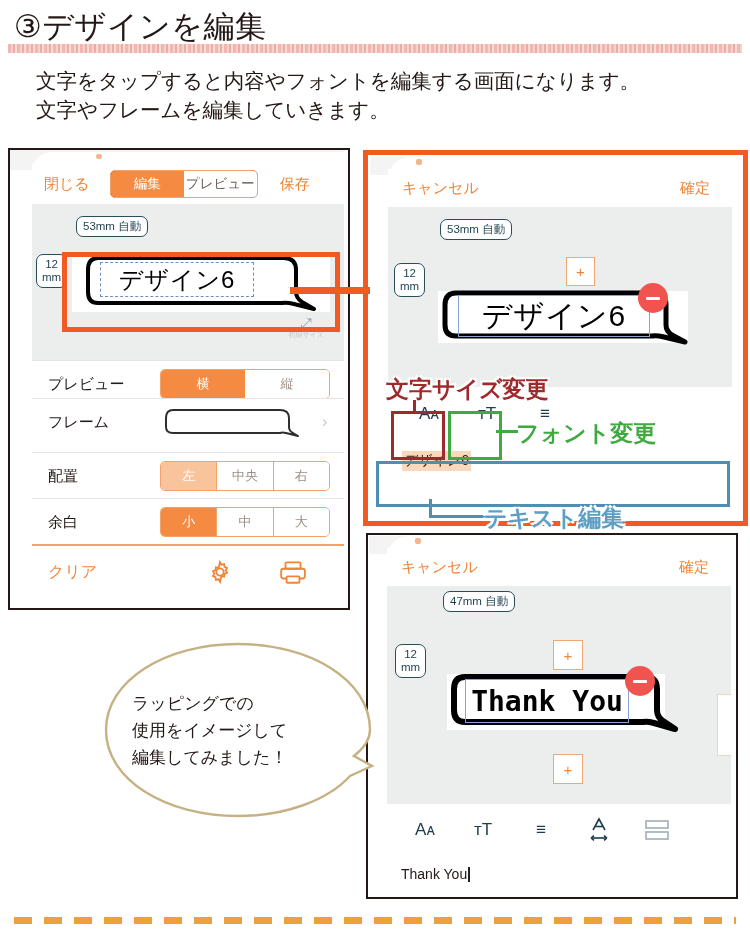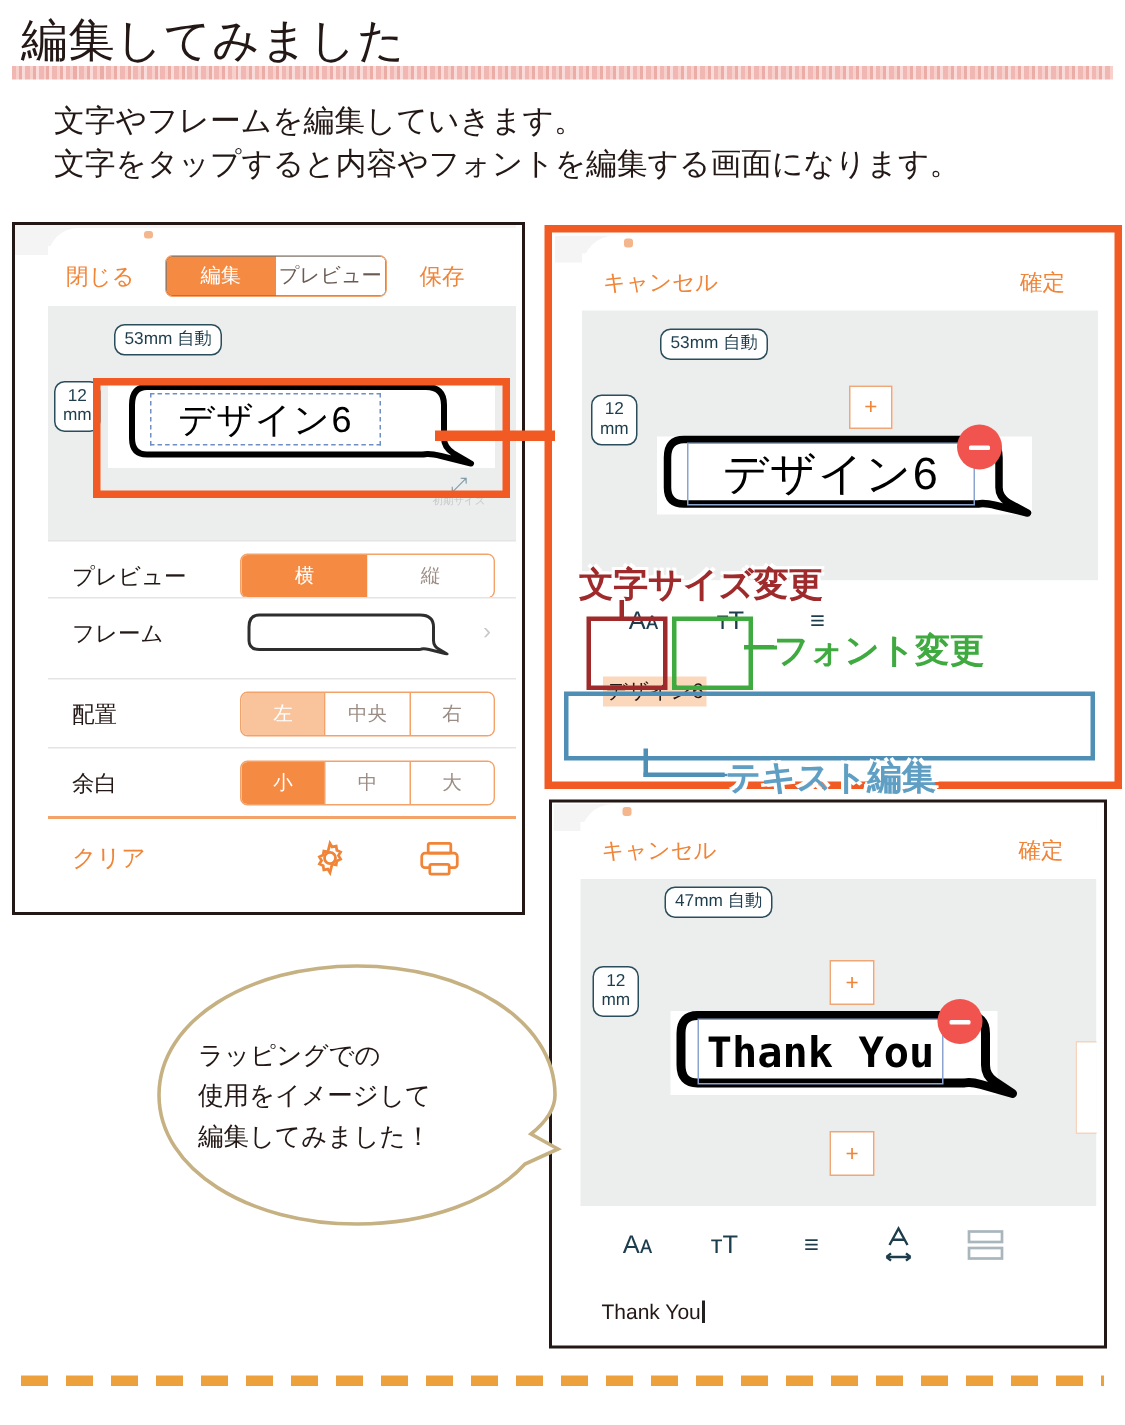--- a/index.html
+++ b/index.html
@@ -124,25 +124,25 @@
   }
   .bottom-dash{
     position:absolute;left:14px;bottom:26px;width:722px;height:7px;
     background:repeating-linear-gradient(90deg,#eda13c 0 18px,transparent 18px 30px);
   }
   .thin-border{position:absolute;border:2px solid #231815;}
 </style>
 </head>
 <body>
 
-<div class="page-title">編集してみました</div>
+<div class="page-title">③デザインを編集</div>
 <div class="title-rule"></div>
 <div class="lead">
+  <div>文字をタップすると内容やフォントを編集する画面になります。</div>
   <div>文字やフレームを編集していきます。</div>
-  <div>文字をタップすると内容やフォントを編集する画面になります。</div>
 </div>
 
 <div class="thin-border" style="left:8px;top:148px;width:338px;height:458px;"></div>
 
 <div class="phone" style="left:10px;top:150px;width:334px;height:454px;">
   <div class="phone-inner">
 
     <div style="position:absolute;left:0;top:0;width:100%;height:20px;background:#f4f4f4;"></div>
     <div style="position:absolute;left:22px;top:2px;width:312px;height:40px;background:#ffffff;border-top-left-radius:20px;"></div>
     <div style="position:absolute;left:86px;top:4px;width:6px;height:5px;background:#f4b68c;border-radius:2px;"></div>

